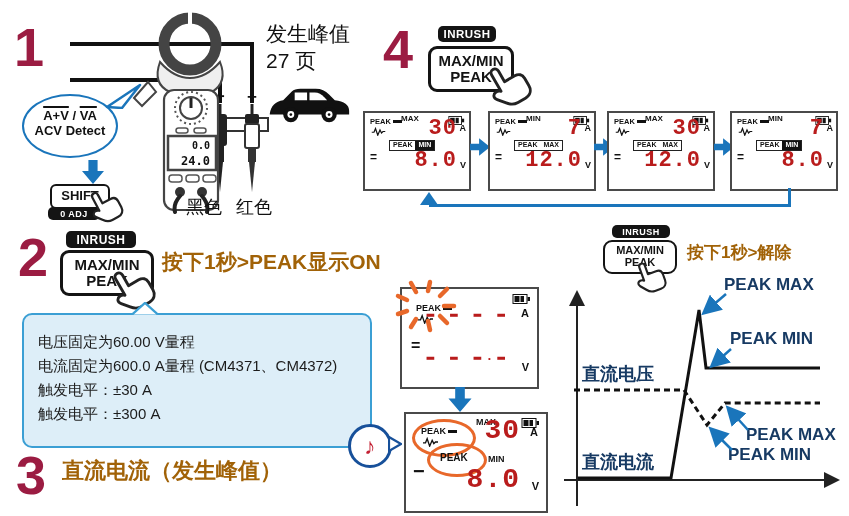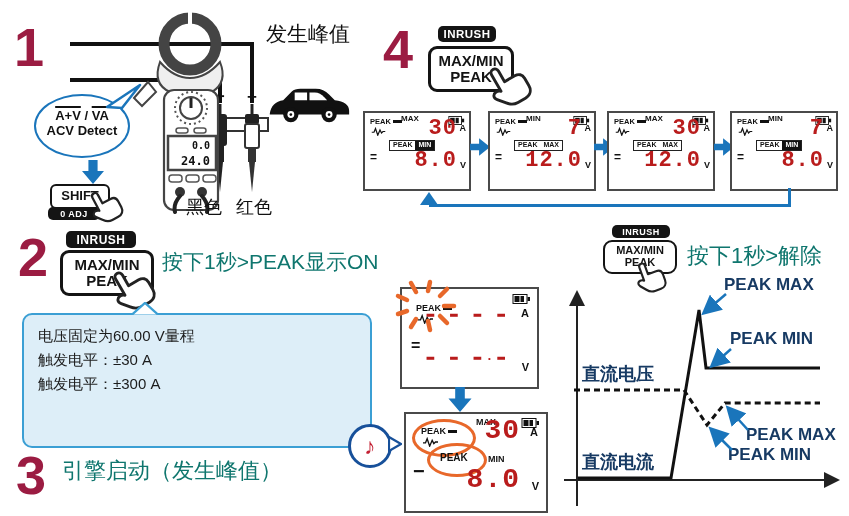--- a/index.html
+++ b/index.html
@@ -1,20 +1,20 @@
 <!DOCTYPE html>
 <html><head>
 <meta charset="utf-8">
 <style>
   html,body{margin:0;padding:0;background:#fff}
   #page{position:relative;width:849px;height:516px;background:#fff;overflow:hidden;
         font-family:"Liberation Sans","DejaVu Sans",sans-serif;color:#1a1a1a}
   .a{position:absolute}
   .num{position:absolute;font-weight:700;font-size:54px;line-height:1;color:#9b1c42}
-  .cap{position:absolute;font-weight:400;color:#0f766e;white-space:nowrap}
+  .cap{position:absolute;font-weight:700;color:#a16207;white-space:nowrap}
   .badge{position:absolute;background:#141414;color:#fff;font-weight:700;display:flex;
          align-items:center;justify-content:center;border-radius:5px;letter-spacing:.5px;white-space:nowrap}
   .btn{position:absolute;border:3px solid #141414;border-radius:9px;background:#fff;color:#141414;
        font-weight:700;display:flex;flex-direction:column;align-items:center;justify-content:center;
        line-height:1.08;white-space:nowrap}
   .lcd{position:absolute;border:2px solid #4a4a4a;background:#fff}
   .li{position:absolute;white-space:nowrap}
   .seg{font-family:Liberation Mono, monospace;font-weight:700;color:#b91c1c;letter-spacing:1px}
   .sm{font-weight:700;color:#111}
   .tagbox{display:flex;border:1px solid #222;align-items:stretch;background:#fff}
@@ -23,21 +23,21 @@
   .pf{display:flex;flex-direction:column;gap:1px}
   .pfr{display:flex;align-items:center;gap:2px;font-weight:700;color:#111}
   .pbar{width:9px;height:3px;background:#111;display:inline-block}
   .oell{position:absolute;border:3px solid #e8682a;border-radius:50%}
   .hand{position:absolute}
   .ovl{text-decoration:overline;text-decoration-thickness:2px}
   .bluefill{fill:#1a75bb}
   .ref{position:absolute;font-size:21px;line-height:27px;color:#111;white-space:nowrap}
   .probe-label{position:absolute;font-size:18px;color:#111;white-space:nowrap}
   .infobox{position:absolute;left:22px;top:313px;width:350px;height:135px;background:#ddeef8;
-           border:2.5px solid #3b9fd4;border-radius:10px;box-sizing:border-box;padding:9px 0 0 14px}
+           border:2.5px solid #3b9fd4;border-radius:10px;box-sizing:border-box;padding:15px 0 0 14px}
   .infobox div{font-size:15px;line-height:24px;color:#1c1c1c;white-space:nowrap}
   .note-bubble{position:absolute;left:348px;top:424px;width:44px;height:44px;border:3px solid #17509a;
                border-radius:50%;background:#fff;box-sizing:border-box;display:flex;align-items:center;justify-content:center}
   .note-bubble span{font-size:23px;font-weight:700;color:#c32033;line-height:1}
   .retline{position:absolute;background:#1a75bb}
   .uptri{position:absolute;width:0;height:0;border-left:9px solid transparent;
          border-right:9px solid transparent;border-bottom:13px solid #1a75bb}
 </style>
 </head>
 <body>
@@ -93,21 +93,21 @@
     <text x="88" y="159" font-size="12" font-weight="bold" font-family="DejaVu Sans Mono,monospace" text-anchor="end" fill="#111">24.0</text>
     <rect x="47" y="169" width="13" height="7" rx="3" fill="#fff" stroke="#555" stroke-width="1.5"></rect>
     <rect x="64" y="169" width="13" height="7" rx="3" fill="#fff" stroke="#555" stroke-width="1.5"></rect>
     <rect x="81" y="169" width="13" height="7" rx="3" fill="#fff" stroke="#555" stroke-width="1.5"></rect>
     <circle cx="58" cy="186" r="5" fill="#333"></circle>
     <circle cx="80" cy="186" r="5" fill="#333"></circle>
     <path d="M58 190 q-7 8 -5 16" fill="none" stroke="#222" stroke-width="4" stroke-linecap="round"></path>
     <path d="M80 190 q7 8 5 16" fill="none" stroke="#222" stroke-width="4" stroke-linecap="round"></path>
   </svg>
 
-  <div class="a" style="left:34px;top:94px;width:96px;height:64px;border:2.5px solid #1a75bb;border-radius:50%;background:#fff;box-sizing:border-box;text-align:center">
+  <div class="a" style="left:22px;top:94px;width:96px;height:64px;border:2.5px solid #1a75bb;border-radius:50%;background:#fff;box-sizing:border-box;text-align:center">
     <div style="margin-top:12px;font-size:13px;font-weight:700;color:#111;white-space:nowrap">
       <span class="ovl">A+V</span>
       <span>/</span>
       <span class="ovl">VA</span>
     </div>
     <div style="font-size:13px;font-weight:700;color:#111;white-space:nowrap">ACV Detect</div>
   </div>
   <svg class="a" style="left:104px;top:82px" width="38" height="27" viewBox="0 0 38 27">
     <path d="M3 25 L36 3 L18 26 Z" fill="#fff" stroke="#1a75bb" stroke-width="2.5" stroke-linejoin="round"></path>
   </svg>
@@ -121,20 +121,21 @@
   <div class="badge" style="left:48px;top:207px;width:52px;height:13px;font-size:9px">0 ADJ</div>
   <svg class="hand" style="left:88px;top:188px;width:34px;height:36px;transform:rotate(-28deg)" viewBox="0 0 33 35">
       <use href="#handshape"></use>
     </svg>
 
   <div class="probe-label" style="left:186px;top:195px">黑色</div>
   <div class="probe-label" style="left:236px;top:195px">红色</div>
 
   <div class="ref" style="left:266px;top:20px">
     <div>发生峰值</div>
+    <div>27 页</div>
   </div>
   <svg class="a" style="left:266px;top:84px" width="86" height="42" viewBox="0 0 90 42">
     <path d="M4 30 C5 22 10 17 18 16 L27 7 C29 5 32 4 36 4 L52 4 C58 4 62 6 66 10 L72 16 C82 17 87 21 87 27 L87 31 L4 31 Z" fill="#111"></path>
     <path d="M30 8 L51 8 C55 8 58 10 61 13 L64 16 L30 16 Z" fill="#fff"></path>
     <rect x="43" y="7" width="2.5" height="10" fill="#111"></rect>
     <circle cx="26" cy="31" r="8" fill="#111"></circle>
       <circle cx="26" cy="31" r="3.6" fill="#fff"></circle>
       <circle cx="26" cy="31" r="1.4" fill="#111"></circle>
     <circle cx="66" cy="31" r="8" fill="#111"></circle>
       <circle cx="66" cy="31" r="3.6" fill="#fff"></circle>
@@ -277,51 +278,52 @@
   <div class="retline" style="left:788px;top:188px;width:3px;height:19px"></div>
 
   <div class="badge" style="left:612px;top:225px;width:58px;height:13px;font-size:9px">INRUSH</div>
   <div class="btn" style="left:603px;top:240px;width:70px;height:30px;border-width:2px;font-size:11px">
     <span>MAX/MIN</span>
       <span>PEAK</span>
   </div>
   <svg class="hand" style="left:634px;top:260px;width:32px;height:34px;transform:rotate(-20deg)" viewBox="0 0 33 35">
       <use href="#handshape"></use>
     </svg>
-  <div class="cap" style="left:687px;top:241px;font-size:22px">按下1秒&gt;解除</div>
+  <div class="cap" style="left:687px;top:241px;font-size:17px">按下1秒&gt;解除</div>
 
   <div class="num" style="left:18px;top:230px">2</div>
   <div class="badge" style="left:66px;top:231px;width:70px;height:17px;font-size:12px">INRUSH</div>
   <div class="btn" style="left:60px;top:250px;width:88px;height:40px;font-size:15px">
     <span>MAX/MIN</span>
       <span>PEAK</span>
   </div>
   <svg class="hand" style="left:110px;top:266px;width:44px;height:46px;transform:rotate(-30deg)" viewBox="0 0 33 35">
       <use href="#handshape"></use>
     </svg>
   <div class="cap" style="left:162px;top:248px;font-size:21px">按下1秒&gt;PEAK显示ON</div>
 
   <svg class="a" style="left:130px;top:302px;z-index:3" width="30" height="13" viewBox="0 0 30 14">
     <path d="M1 13.5 L15 1 L29 13.5" fill="#fff" stroke="#3b9fd4" stroke-width="2.5"></path>
   </svg>
   <div class="infobox">
     <div>电压固定为60.00 V量程</div>
+    <div>电流固定为600.0 A量程 (CM4371、CM4372)</div>
     <div>触发电平：±30 A</div>
     <div>触发电平：±300 A</div>
   </div>
 
   <div class="note-bubble" style="z-index:4">
     <span>♪</span>
   </div>
   <svg class="a" style="left:388px;top:436px;z-index:5" width="14" height="16" viewBox="0 0 14 16">
     <path d="M1 1 L13 8 L1 15 Z" fill="#fff" stroke="#17509a" stroke-width="2.2"></path>
   </svg>
 
   <div class="num" style="left:16px;top:448px">3</div>
-  <div class="cap" style="left:62px;top:456px;font-size:22px">引擎启动（发生峰值）</div>
+  <div class="cap" style="left:62px;top:456px;font-size:22px">直流电流（发生峰值）</div>
 
   <div class="lcd" style="left:400px;top:287px;width:135px;height:98px">
     <span class="li pf" style="left:14px;top:14px">
       <span class="pfr" style="font-size:9px">
           <span>PEAK</span>
           <span class="pbar"></span>
         </span>
       <svg width="19" height="10" viewBox="0 0 20 12">
           <path d="M1 7 h3 l2 -5 3 9 3 -7 2 4 2 -2 h3" fill="none" stroke="#111" stroke-width="1.6"></path>
         </svg>

